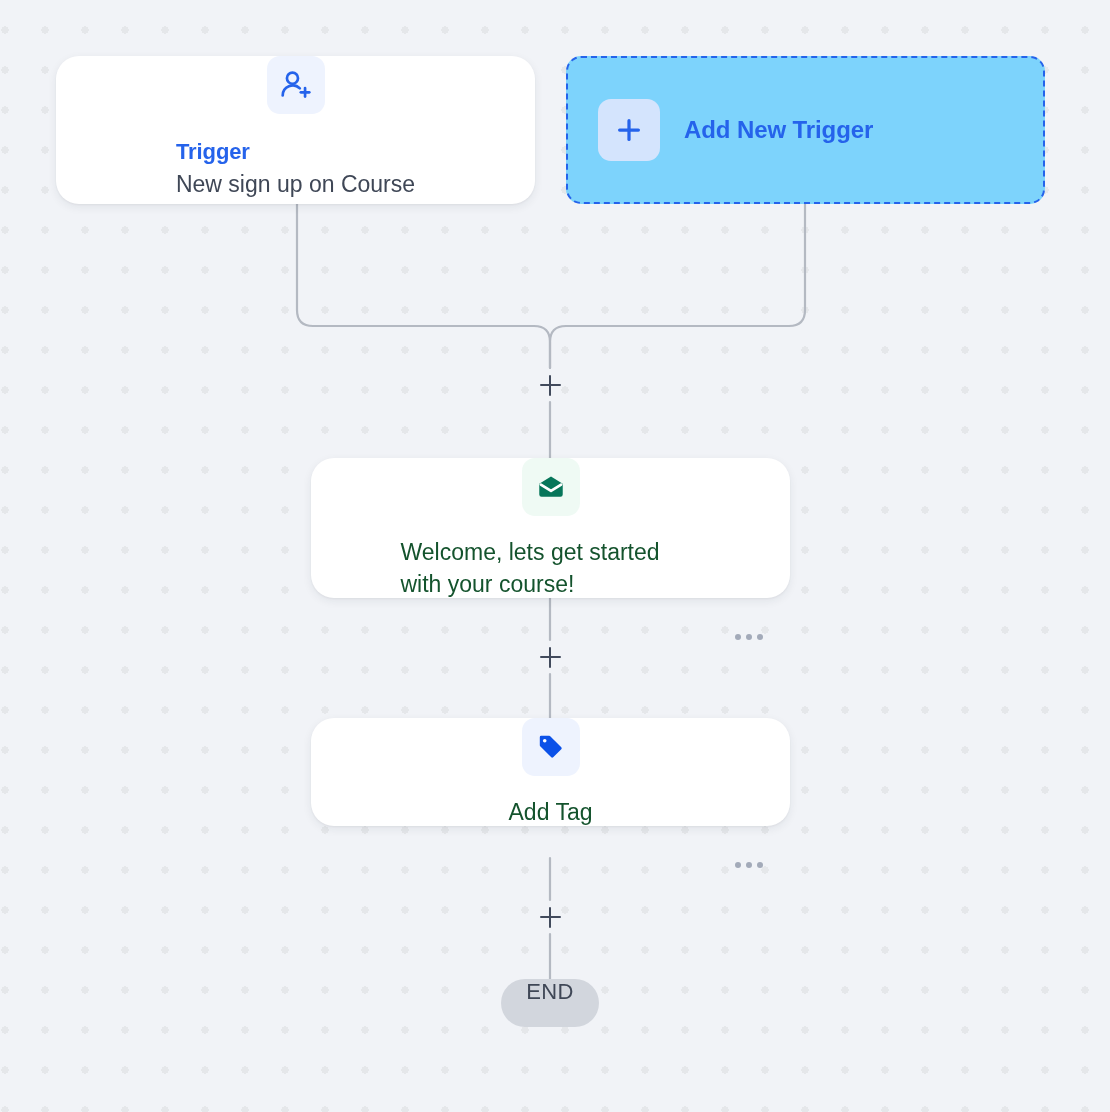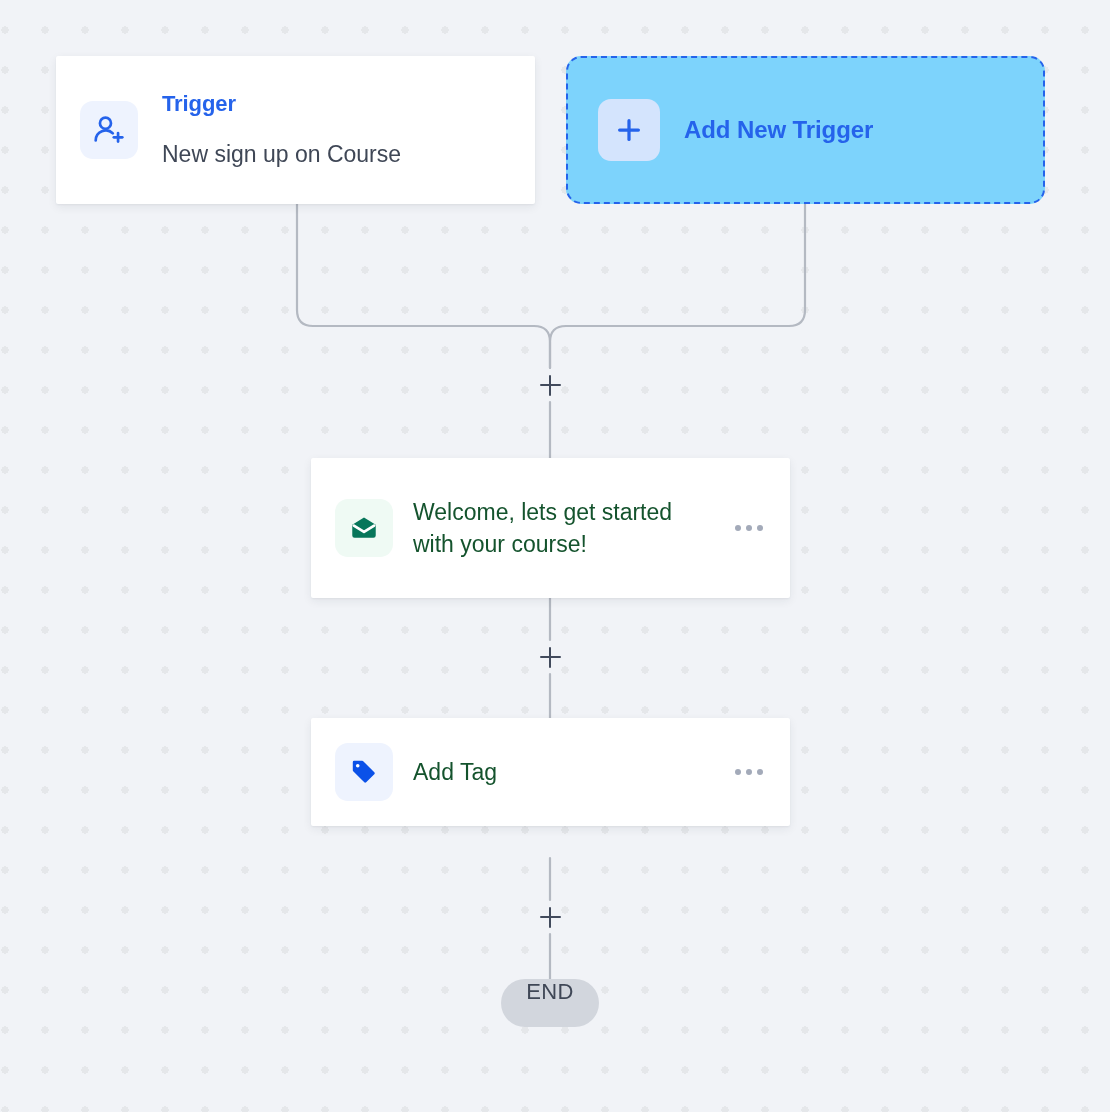--- a/index.html
+++ b/index.html
@@ -38,23 +38,24 @@
     height: 1112px;
     pointer-events: none;
   }
 
   
   .node {
     position: absolute;
     display: flex;
     align-items: center;
     background: #ffffff;
-    border-radius: 2px;
+    border-radius: 23px;
     box-shadow: 0 3px 10px rgba(32, 40, 60, 0.075),
                 0 1px 2px rgba(32, 40, 60, 0.05);
+    flex-direction: column;
   }
 
   .node-icon {
     flex: 0 0 auto;
     width: 58px;
     height: 58px;
     border-radius: 13px;
     display: flex;
     align-items: center;
     justify-content: center;
@@ -83,21 +84,21 @@
     color: #2563eb;
     line-height: 1.3;
     letter-spacing: -0.1px;
   }
 
   .trigger-subtitle {
     font-size: 23px;
     font-weight: 400;
     color: #3f4756;
     line-height: 1.35;
-    margin-top: 20px;
+    margin-top: 2px;
     white-space: nowrap;
   }
 
   
   #add-trigger-card {
     position: absolute;
     left: 566px;
     top: 56px;
     width: 479px;
     height: 148px;

